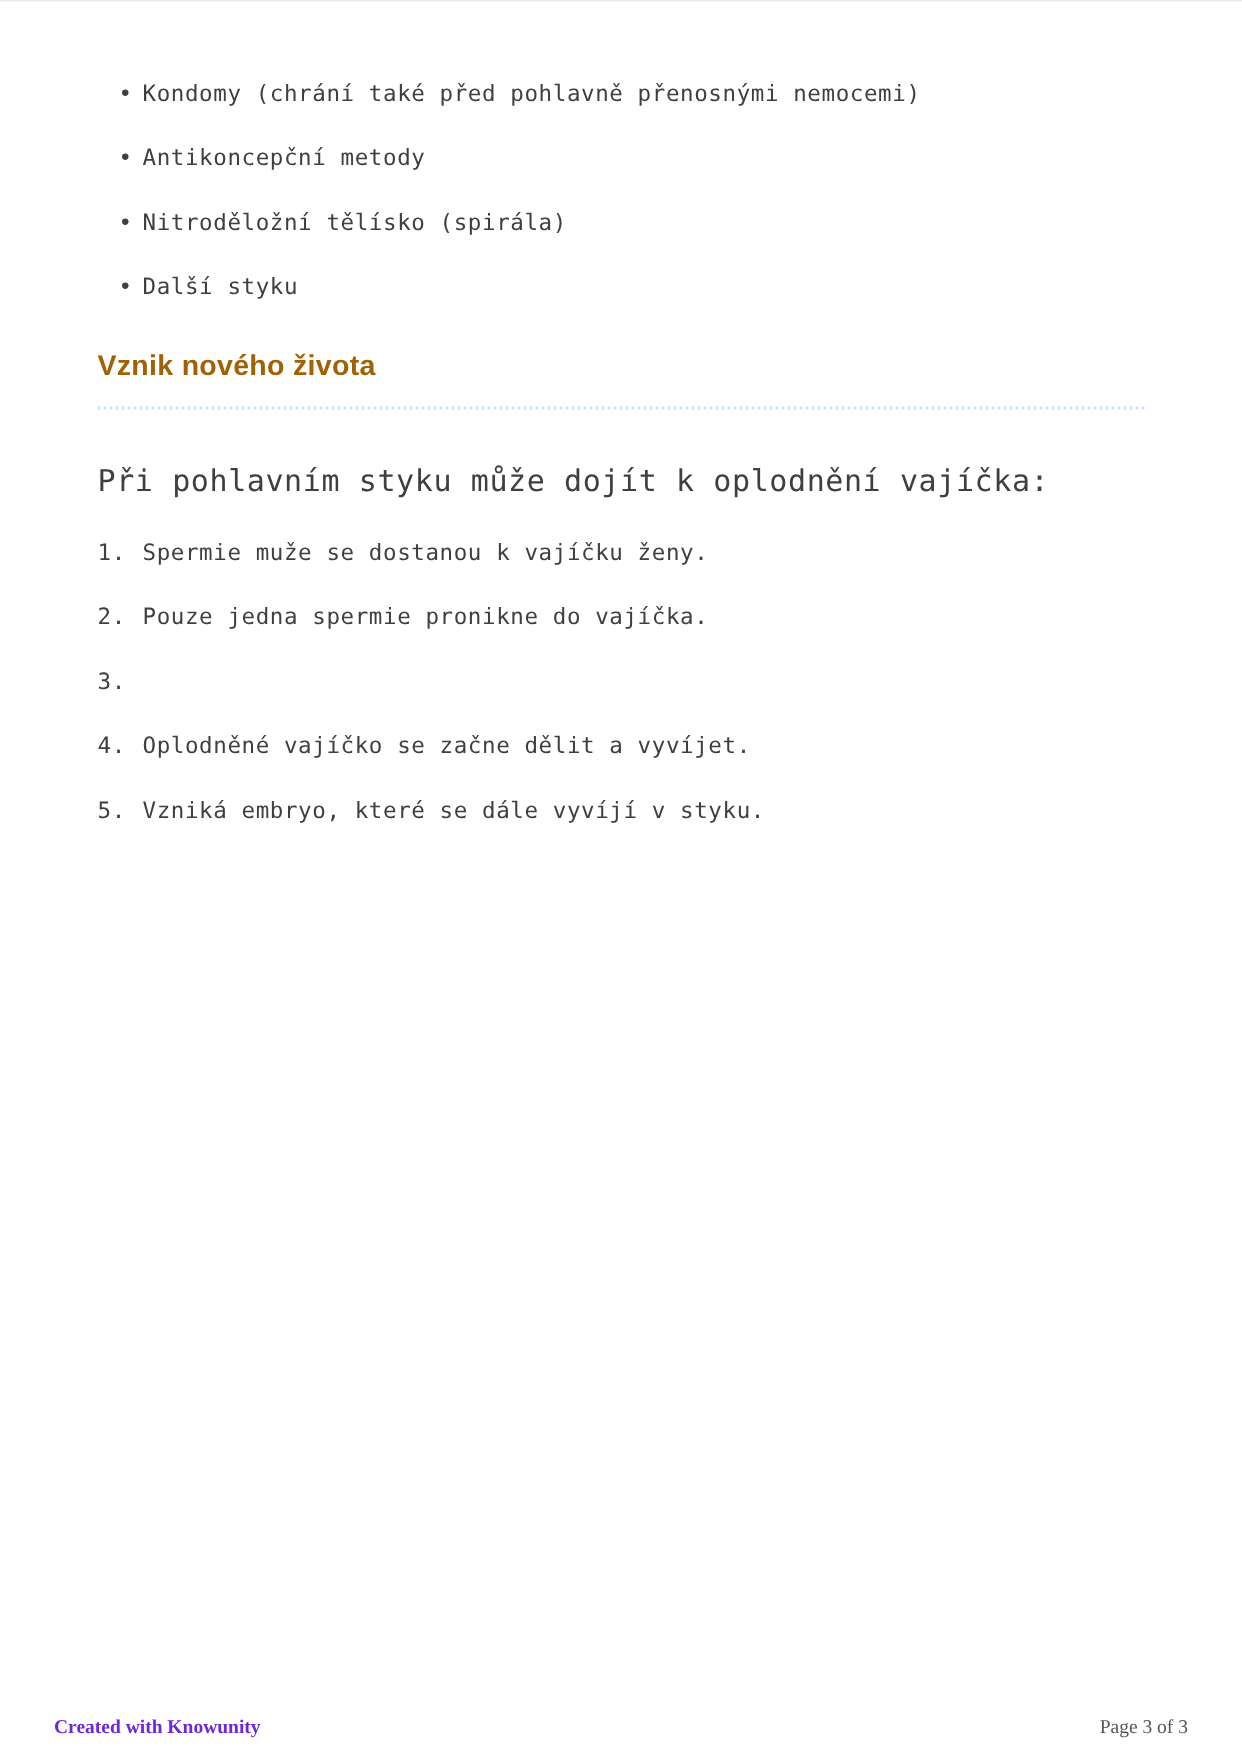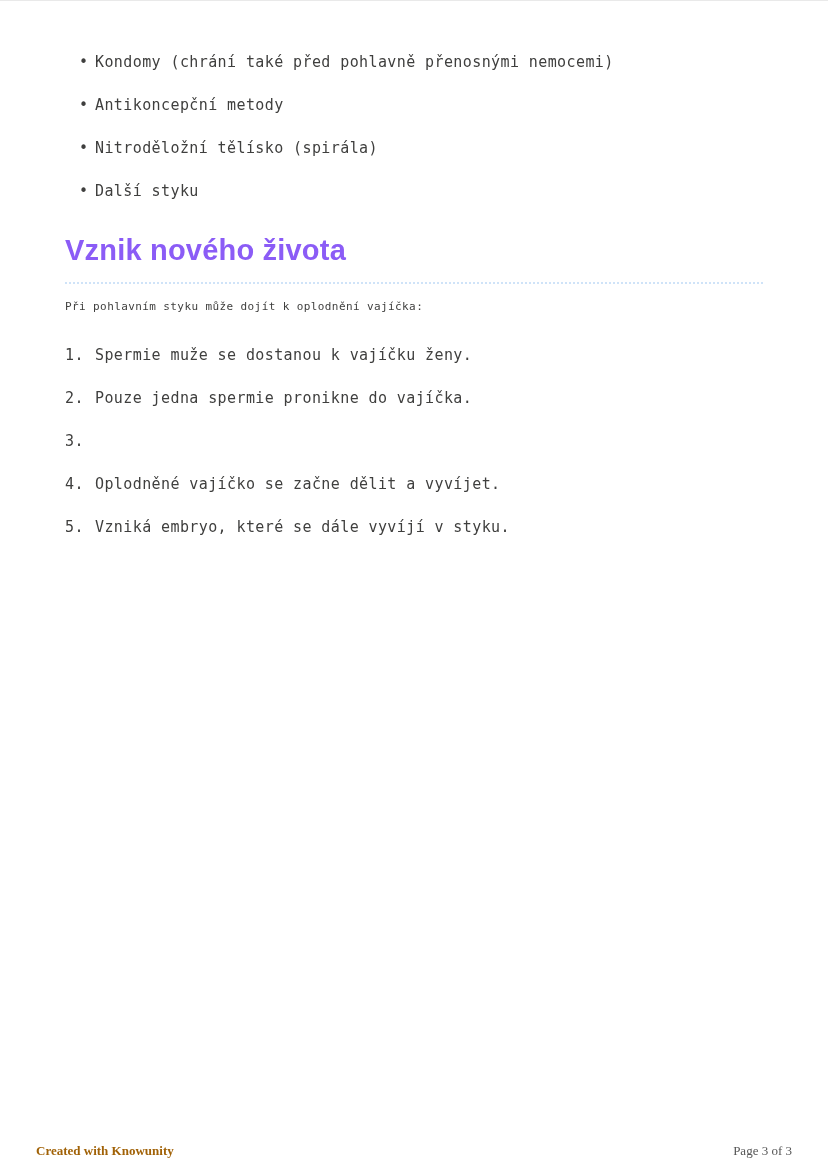--- a/index.html
+++ b/index.html
@@ -26,32 +26,32 @@
   }
   .bullet-glyph {
     width: 16px;
     flex: 0 0 16px;
     margin-left: 14px;
     color: #3f3f3e;
   }
   .section-heading {
     font-family: "Liberation Sans", "DejaVu Sans", sans-serif;
     font-weight: 700;
-    font-size: 29px;
-    color: #8b5cf6;
+    font-size: 19px;
+    color: #a16207;
     margin-top: 32px;
     padding-bottom: 15px;
     border-bottom: 2px dotted #cfe3f8;
     letter-spacing: 0.2px;
   }
   .intro-paragraph {
-    font-size: 11px;
+    font-size: 20px;
     line-height: 22px;
     letter-spacing: 0.4px;
-    margin-top: 12px;
+    margin-top: 36px;
   }
   .numbered-list { list-style: none; margin-top: 26px; }
   .numbered-item {
     display: flex;
     align-items: flex-start;
     font-size: 15px;
     line-height: 22px;
     letter-spacing: 0.4px;
     margin-bottom: 21px;
   }
@@ -66,21 +66,21 @@
     bottom: 12px;
     padding: 0 36px;
     display: flex;
     justify-content: space-between;
     align-items: baseline;
     font-family: "Liberation Serif", "DejaVu Serif", serif;
   }
   .footer-left {
     font-size: 13px;
     font-weight: 700;
-    color: #a16207;
+    color: #6d28d9;
   }
   .footer-right {
     font-size: 13px;
     color: #555555;
     font-family: Liberation Serif, serif;
   }
 </style>
 </head>
 <body>
 

